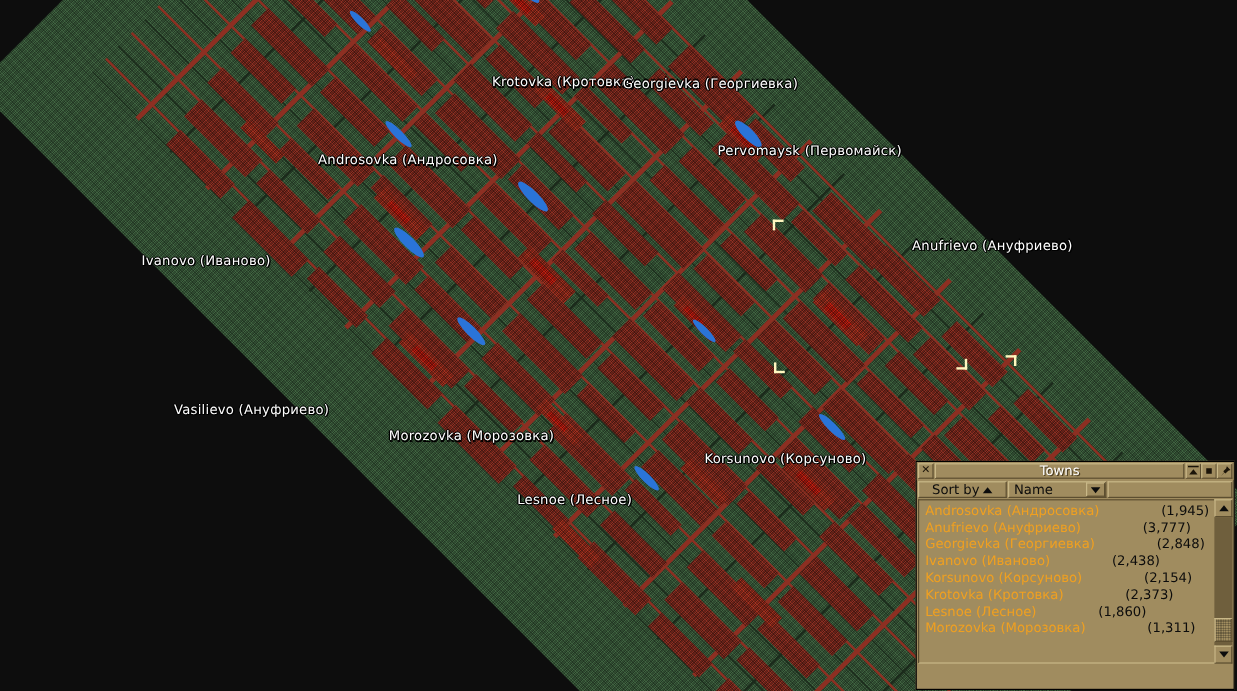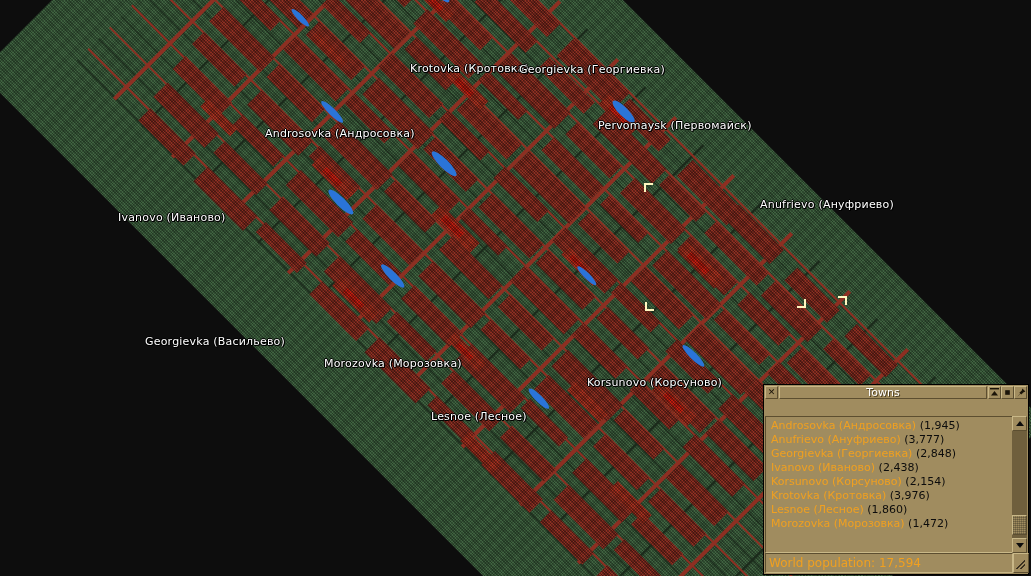--- a/index.html
+++ b/index.html
@@ -222,21 +222,21 @@
   #town-list {
     padding: 2px 0 0 5px;
   }
   .town-row {
     height: 14px;
     line-height: 14px;
     white-space: nowrap;
     font-size: 11px;
   }
   .town-row .tname { color: #f0a020; }
-  .town-row .tpop  { color: #0c0c0c; }
+  .town-row .tpop  { color: #0c0c0c; padding-left: 48px; }
 
   
   #scrollbar {
     position: absolute;
     right: 1px;
     top: 31px;
     width: 15px;
     height: 137px;
     background: #8a7850;
     box-sizing: border-box;
@@ -509,21 +509,21 @@
         </div>
     </div>
 
     <div id="map-labels">
         <div class="town-label" style="left: 410px; top: 63px;">Krotovka (Кротовка)</div>
         <div class="town-label" style="left: 519px; top: 64px;">Georgievka (Георгиевка)</div>
         <div class="town-label" style="left: 265px; top: 128px;">Androsovka (Андросовка)</div>
         <div class="town-label" style="left: 598px; top: 120px;">Pervomaysk (Первомайск)</div>
         <div class="town-label" style="left: 118px; top: 212px;">Ivanovo (Иваново)</div>
         <div class="town-label" style="left: 760px; top: 199px;">Anufrievo (Ануфриево)</div>
-        <div class="town-label" style="left: 145px; top: 336px;">Georgievka (Васильево)</div>
+        <div class="town-label" style="left: 145px; top: 336px;">Vasilievo (Ануфриево)</div>
         <div class="town-label" style="left: 324px; top: 358px;">Morozovka (Морозовка)</div>
         <div class="town-label" style="left: 587px; top: 377px;">Korsunovo (Корсуново)</div>
         <div class="town-label" style="left: 431px; top: 411px;">Lesnoe (Лесное)</div>
       </div>
 
     <div id="map-vp">
         <div class="vp-corner vp-tl" style="left: 644px; top: 183px;"></div>
         <div class="vp-corner vp-tr" style="left: 838px; top: 296px;"></div>
         <div class="vp-corner vp-bl" style="left: 645px; top: 302px;"></div>
         <div class="vp-corner vp-br" style="left: 797px; top: 299px;"></div>
@@ -546,45 +546,54 @@
           <rect x="2.2" y="2.2" width="4.6" height="4.6" fill="#1b1409"></rect>
         </svg>
       </div>
       <div class="tb-btn bevel-out">
         <svg width="10" height="10" viewBox="0 0 10 10" aria-hidden="true">
           <path d="M6.4 0.6 L9.4 3.6 L7.6 4.2 L5.2 6.6 L4.2 5.6 L1 9 L4.4 5.8 L3.4 4.8 L5.8 2.4 Z" fill="#1b1409"></path>
         </svg>
       </div>
     </div>
 
+    <div id="sort-row">
+      <div id="sort-by-btn" class="bevel-out">
+        <span class="lbl">Sort by</span>
+        <span class="tri-up"></span>
+      </div>
+      <div id="sort-criteria" class="bevel-out">
+        <span class="lbl">Name</span>
+        <span class="drop bevel-out">
+          <span class="tri-down"></span>
+        </span>
+      </div>
+      <div id="sort-filler" class="bevel-out"></div>
+    </div>
 
     <div id="list-area" class="bevel-in">
       <div id="town-list">
           <div class="town-row"><span class="tname">Androsovka (Андросовка)</span><span class="tpop"> (1,945)</span></div>
           <div class="town-row"><span class="tname">Anufrievo (Ануфриево)</span><span class="tpop"> (3,777)</span></div>
           <div class="town-row"><span class="tname">Georgievka (Георгиевка)</span><span class="tpop"> (2,848)</span></div>
           <div class="town-row"><span class="tname">Ivanovo (Иваново)</span><span class="tpop"> (2,438)</span></div>
           <div class="town-row"><span class="tname">Korsunovo (Корсуново)</span><span class="tpop"> (2,154)</span></div>
-          <div class="town-row"><span class="tname">Krotovka (Кротовка)</span><span class="tpop"> (3,976)</span></div>
+          <div class="town-row"><span class="tname">Krotovka (Кротовка)</span><span class="tpop"> (2,373)</span></div>
           <div class="town-row"><span class="tname">Lesnoe (Лесное)</span><span class="tpop"> (1,860)</span></div>
-          <div class="town-row"><span class="tname">Morozovka (Морозовка)</span><span class="tpop"> (1,472)</span></div>
+          <div class="town-row"><span class="tname">Morozovka (Морозовка)</span><span class="tpop"> (1,311)</span></div>
         </div>
     </div>
 
     <div id="scrollbar">
       <div class="sb-btn bevel-out">
         <span class="tri-up"></span>
       </div>
       <div id="sb-track">
         <div id="sb-thumb" class="bevel-out"></div>
       </div>
       <div class="sb-btn bevel-out" style="position:absolute;bottom:0;left:0;">
         <span class="tri-down"></span>
       </div>
     </div>
 
-    <div id="status-bar">
-      <div id="status-text" class="bevel-in">World population: 17,594</div>
-      <div id="resize-grip" class="bevel-out"></div>
-    </div>
 
   </div>
 </div>
 
 </body></html>

